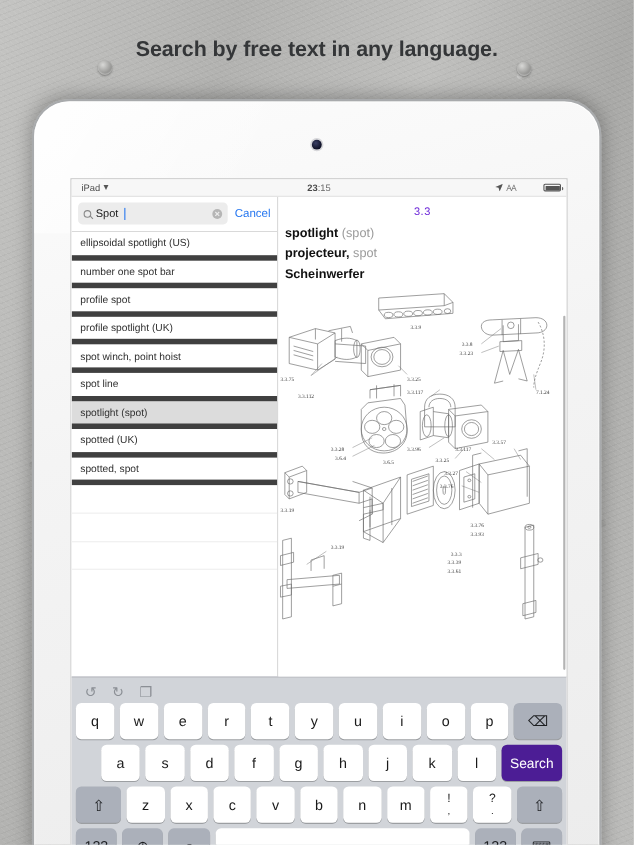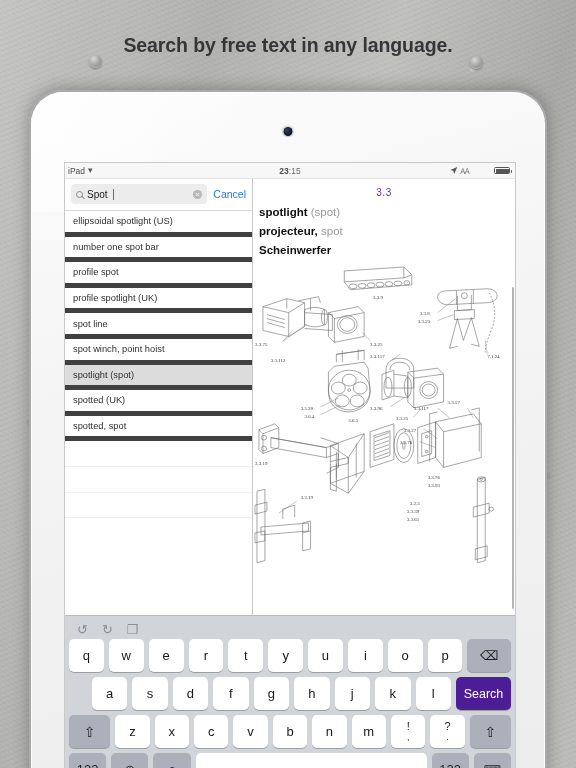--- a/index.html
+++ b/index.html
@@ -79,21 +79,21 @@
 
   
   .statusbar {
     height: 16px; flex: 0 0 16px;
     background: #f7f7f7;
     display: flex; align-items: center;
     font-size: 8.5px; color: #4a4a4a;
     border-bottom: 1px solid #e2e2e2;
     position: relative;
   }
-  .sb-left { position: absolute; left: 3px; display: flex; align-items: center; gap: 3px; }
+  .sb-left { position: absolute; left: 9px; display: flex; align-items: center; gap: 3px; }
   .sb-center { position: absolute; left: 0; width: 100%; text-align: center; font-weight: 600; }
   .sb-center .mins { font-weight: 400; color: #6a6a6a; text-align: right; }
   .sb-right { position: absolute; right: 5px; display: flex; align-items: center; gap: 3px; }
   .wifi-ico { display: inline-block; font-size: 9px; line-height: 1; color: #555; }
   .loc-ico { display:inline-block; width:7px; height:7px; background:#555;
     clip-path: polygon(100% 0, 0 42%, 42% 54%, 56% 100%); }
   .bt-ico { font-size: 8px; color: #7a7a7a; }
   .batt-pct { font-size: 8px; color: #4a4a4a; margin-top: 31px; }
   .batt { width: 16px; height: 7px; border: 1px solid #555; border-radius: 1.5px;
     position: relative; }
@@ -240,22 +240,22 @@
               <span class="caret"></span>
             <span class="clear-btn"></span>
           </div>
           <div class="cancel-btn">Cancel</div>
         </div>
         <div class="results" id="results-list">
             <div class="result-row">ellipsoidal spotlight (US)</div>
             <div class="result-row">number one spot bar</div>
             <div class="result-row">profile spot</div>
             <div class="result-row">profile spotlight (UK)</div>
+            <div class="result-row">spot winch, point hoist</div>
             <div class="result-row">spot line</div>
-            <div class="result-row">spot winch, point hoist</div>
             <div class="result-row selected">spotlight (spot)</div>
             <div class="result-row">spotted (UK)</div>
             <div class="result-row">spotted, spot</div>
             <div class="result-filler"></div>
             <div class="result-filler"></div>
             <div class="result-filler"></div>
           </div>
       </div>
 
       <div class="right-pane">

